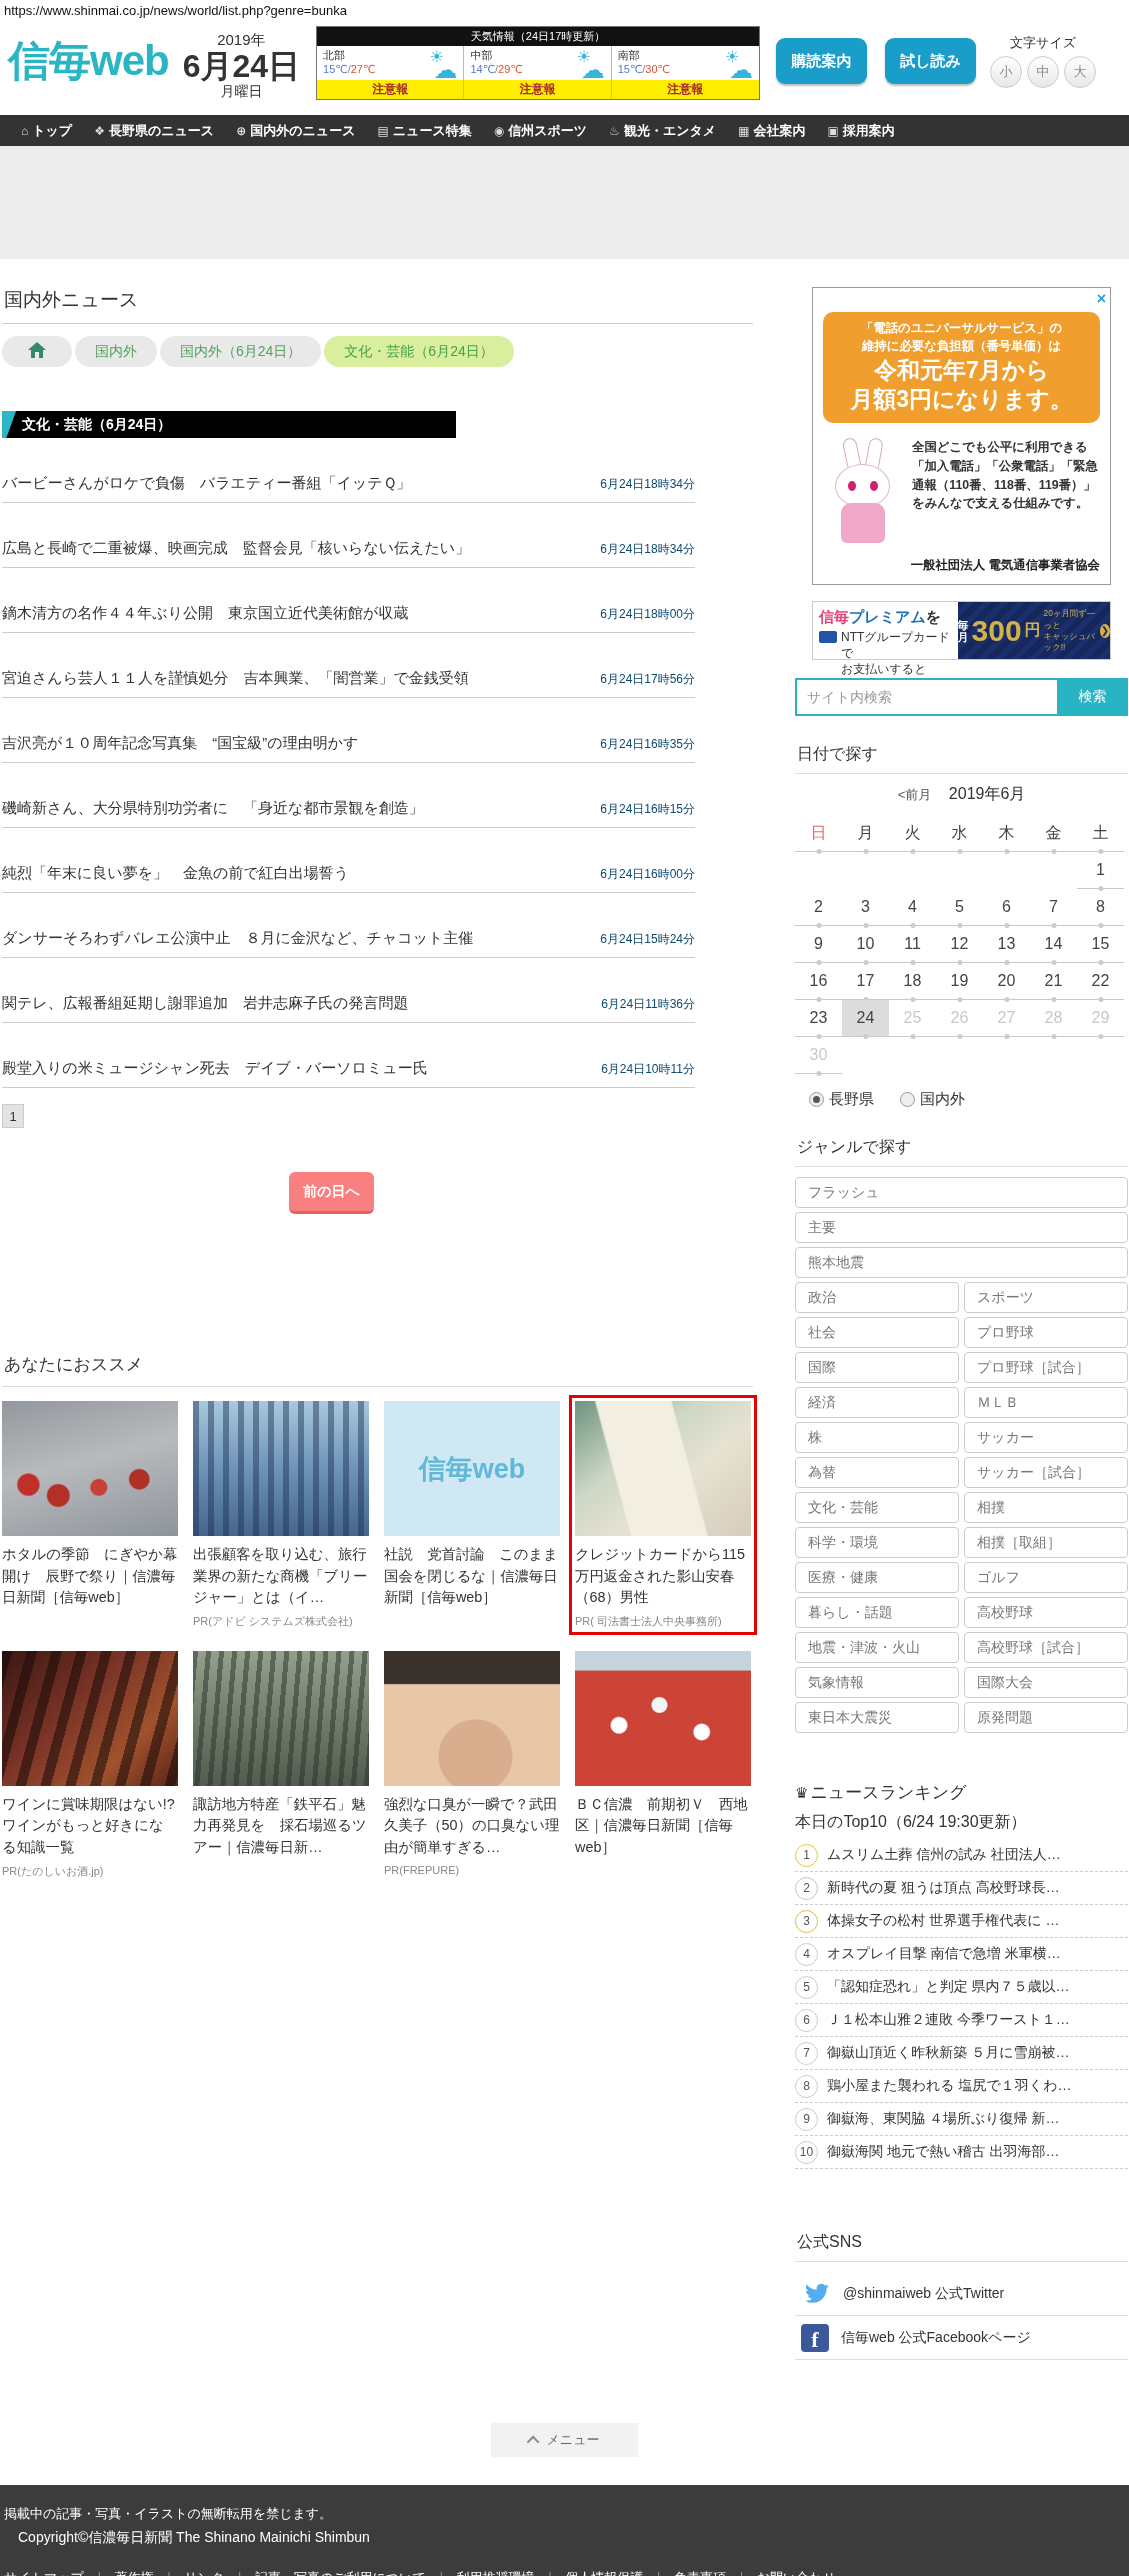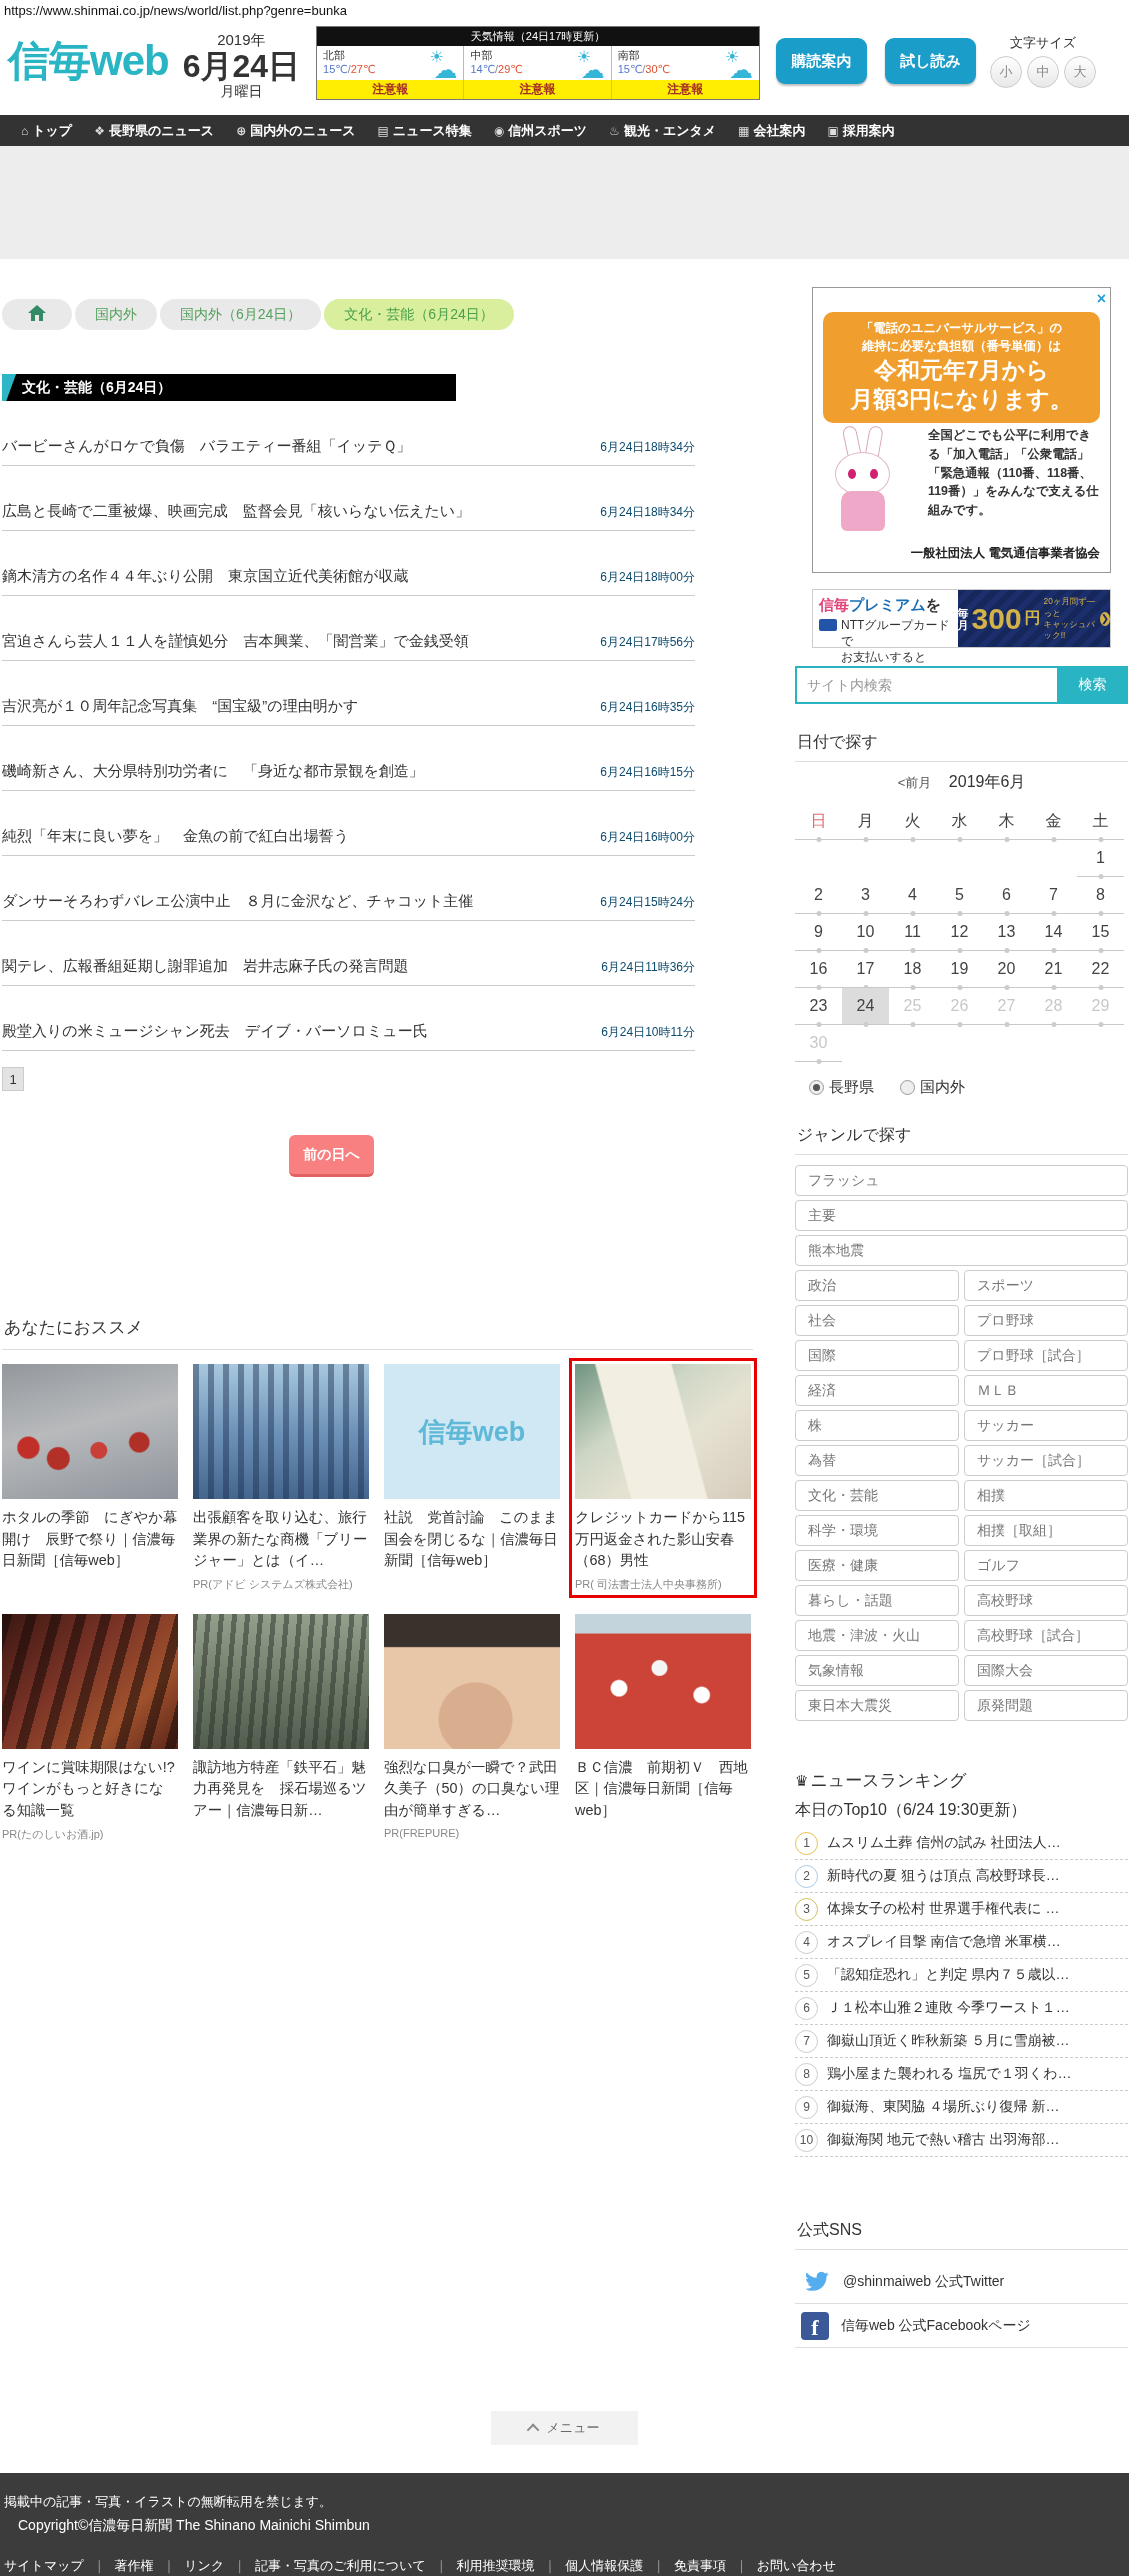--- a/index.html
+++ b/index.html
@@ -119,21 +119,21 @@
 
   .rec-attrib { text-align:right; font-size:12px; color:#999; margin-top:18px; padding-right:6px; }
   .rec-attrib b { color:#333; font-size:14px; letter-spacing:1px; margin-left:6px; font-style:italic; }
 
   
   .ad1 { width:299px; margin:0 auto; border:1px solid #999; background:#fff; position:relative; padding:24px 10px 10px; }
   .ad1-close { position:absolute; top:2px; right:4px; color:#2a9fd8; font-size:16px; font-weight:bold; cursor:pointer; }
   .ad1-box { background:#f09f2e; border-radius:10px; color:#fff; text-align:center; padding:8px 4px 10px; }
   .ad1-box .s { font-size:12.4px; font-weight:bold; line-height:1.45; }
   .ad1-box .b { font-size:23px; font-weight:bold; line-height:1.25; }
-  .ad1-body { display:flex; margin-top:3px; gap:20px; }
+  .ad1-body { display:flex; margin-top:15px; gap:4px; }
   .rabbit { width:85px; height:109px; position:relative; flex:none; }
   .rabbit .ear { position:absolute; top:0; width:14px; height:34px; background:#fff; border:1px solid #d8a8b8; border-radius:8px; }
   .rabbit .ear.l { left:22px; transform:rotate(-12deg); } .rabbit .ear.r { left:44px; transform:rotate(10deg); }
   .rabbit .head { position:absolute; top:26px; left:12px; width:55px; height:44px; background:#fff; border:1px solid #e0b8c6; border-radius:50%; }
   .rabbit .eye { position:absolute; top:16px; width:8px; height:10px; background:#d02070; border-radius:50%; }
   .rabbit .eye.l { left:12px; } .rabbit .eye.r { left:34px; }
   .rabbit .body { position:absolute; top:65px; left:18px; width:44px; height:40px; background:#f0a8c8; border-radius:10px 10px 6px 6px; }
   .ad1-text { font-size:12.4px; font-weight:bold; color:#333; line-height:1.5; }
   .ad1-org { font-size:12.4px; font-weight:bold; color:#222; text-align:right; margin-top:10px; }
 
@@ -312,20 +312,21 @@
     <span class="nav-item">
     <span class="nav-icon">▣</span>
     <span>採用案内</span>
   </span>
   </div>
 
 <div class="ad-space"></div>
 
 <div class="content">
   <div class="main">
+    <h1 class="main-title">国内外ニュース</h1>
 
     <div class="crumbs">
       <span class="crumb home">
         <span class="bc-home-icon">
           <svg width="18" height="16" viewBox="0 0 18 16">
               <path d="M9 0 L18 8 L15 8 L15 16 L11 16 L11 10 L7 10 L7 16 L3 16 L3 8 L0 8 Z" fill="#338a66"></path>
             </svg>
         </span>
       </span>
       <span style="display:flex">

